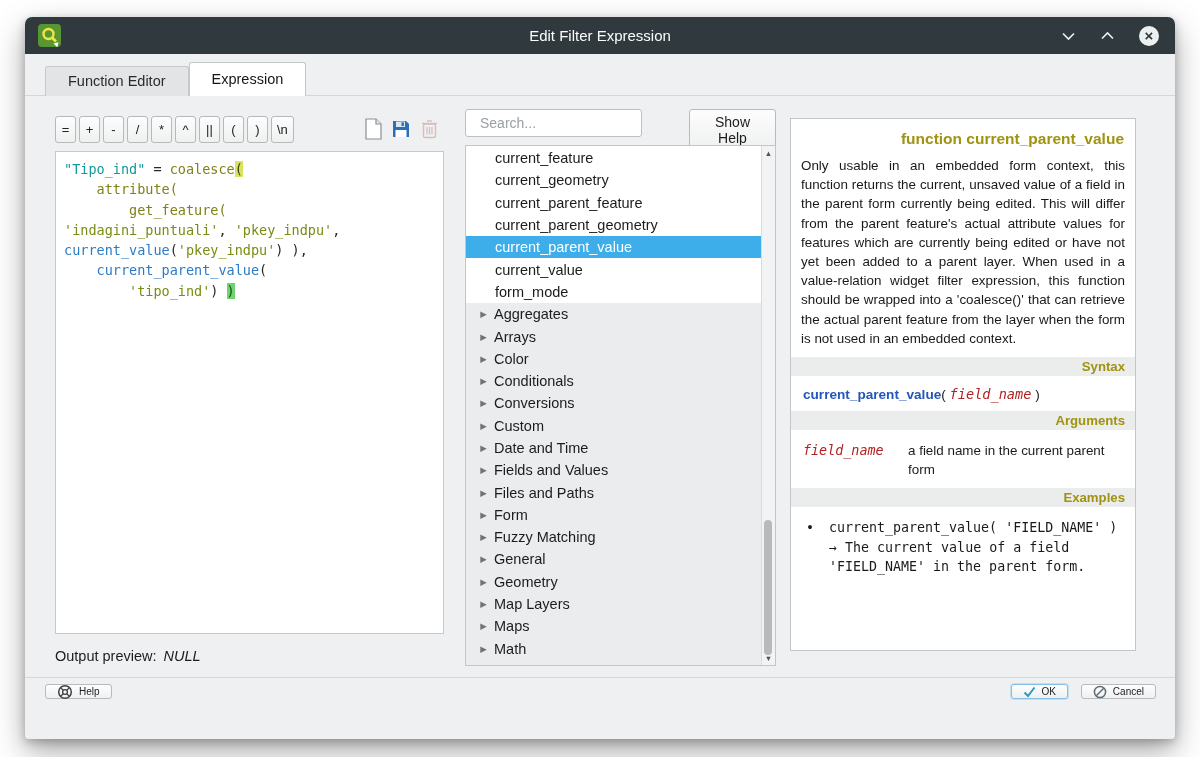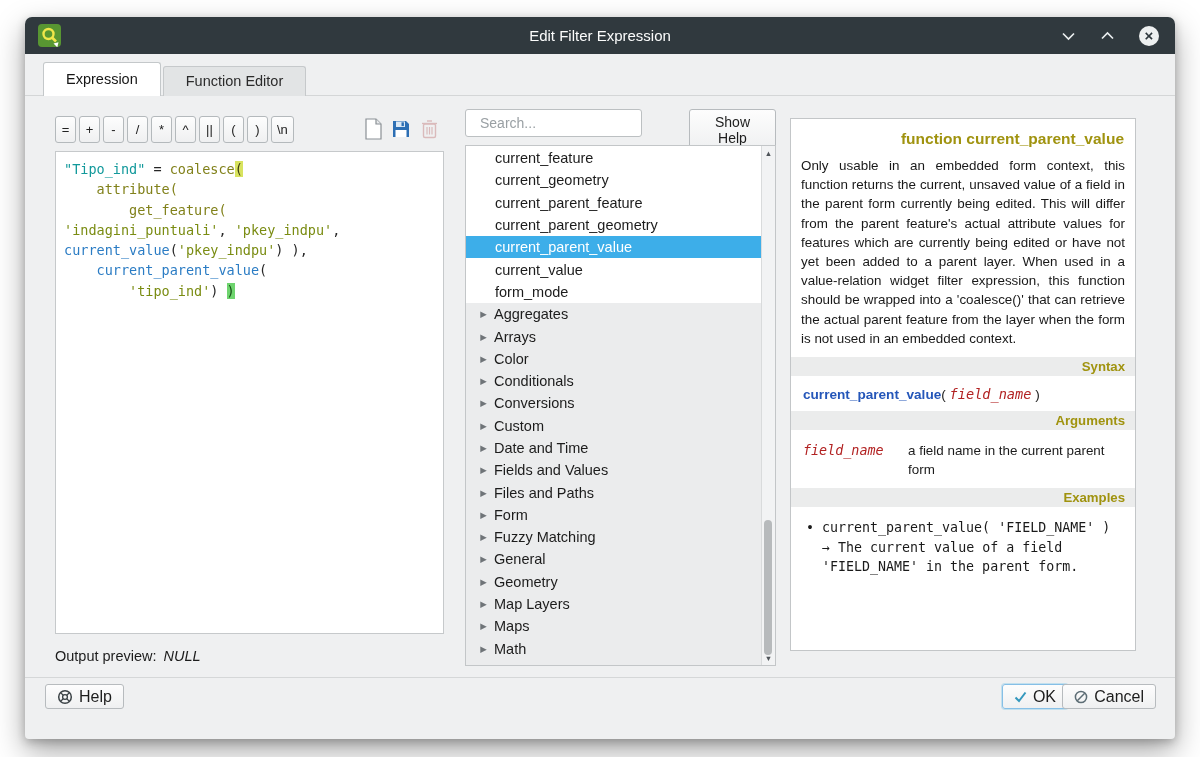--- a/index.html
+++ b/index.html
@@ -51,22 +51,22 @@
 
   .output-preview { position:absolute; left:30px; top:631px; font-size:14.5px; color:#1c1c1c; }
   .output-null { font-style:italic; margin-left:7px; }
 
   
   .search-box { position:absolute; left:440px; top:92px; width:177px; height:28px;
     background:#ffffff; border:1px solid #bcc0c2; border-radius:3px;
     display:flex; align-items:center; padding:0 8px; gap:6px; }
   .search-box input { border:none; outline:none; background:transparent; flex:1; font-size:14px; color:#333; font-family:inherit; }
   .search-box input::placeholder { color:#9aa0a4; }
-  .btn { display:inline-flex; align-items:center; justify-content:center; gap:6px; height:25px;
-    padding:0 11px; font-size:16px; color:#1d1d1d; background:linear-gradient(#fdfdfd,#eff0f1);
+  .btn { display:inline-flex; align-items:center; justify-content:center; gap:6px; height:15px;
+    padding:0 11px; font-size:10px; color:#1d1d1d; background:linear-gradient(#fdfdfd,#eff0f1);
     border:1px solid #b7bbbe; border-radius:3px; font-family:inherit; }
   .show-help-btn { position:absolute; left:664px; top:92px; width:87px; height:41px; font-size:14px; }
 
   .fn-list { position:absolute; left:440px; top:128px; width:311px; height:521px;
     background:#ffffff; border:1px solid #c3c6c8; overflow:hidden; }
   .fn-items { position:absolute; left:0; top:1px; right:14px; }
   .fn-item { height:22.3px; display:flex; align-items:center; font-size:14.5px; color:#1c1c1c; }
   .fn-item.leaf { padding-left:29px; }
   .fn-item.group { padding-left:7px; background:#ebeced; }
   .fn-item.selected { background:var(--selection-blue,#3daee9); color:#ffffff; }
@@ -85,21 +85,21 @@
   .section-bar { margin:9px -10px 0; padding:2px 10px; background:#ebecec; text-align:right;
     color:var(--header-olive,#a0930f); font-weight:bold; font-size:13.2px; }
   .syntax-line { margin:10px 2px 3px; font-size:13.6px; color:#1b1b1b; }
   .syntax-fn { color:var(--syntax-fn-blue,#2456b9); font-weight:bold; }
   .mono-arg { color:var(--argument-red,#b22222); font-family:"DejaVu Sans Mono","Liberation Mono",monospace; font-style:italic; }
   .arg-row { margin:11px 2px 2px; display:flex; gap:10px; font-size:13.4px; line-height:19px; color:#1b1b1b; }
   .arg-name { min-width:95px; }
   .arg-desc { flex:1; padding-right:14px; }
   .example { margin:11px 2px 0 5px; display:flex; gap:8px;
     font-family:"DejaVu Sans Mono","Liberation Mono",monospace; font-size:13.3px; line-height:19.5px; color:#1a1a1a; }
-  .example .text { flex:1; }
+  .example .text { flex:1;margin-left:7px; }
 
   
   .footer-sep { position:absolute; left:0; top:660px; width:100%; height:1px; background:#d5d7d8; }
   .help-footer-btn { position:absolute; left:20px; top:667px; }
   .ok-btn { position:absolute; right:107px; top:667px; border-color:#86bfe6; box-shadow:0 0 0 1px rgba(61,174,233,.25); }
   .cancel-btn { position:absolute; right:19px; top:667px; }
 </style>
 </head>
 <body>
 
@@ -126,22 +126,22 @@
           </svg>
         </span>
         <span class="win-btn close-circle">
           <span>×</span>
         </span>
       </div>
     </div>
 
     <div class="tab-underline"></div>
     <div class="tabbar">
+      <div class="tab inactive">Function Editor</div>
       <div class="tab active">Expression</div>
-      <div class="tab inactive">Function Editor</div>
     </div>
 
     <div class="op-row">
         <button class="op-btn">=</button>
         <button class="op-btn">+</button>
         <button class="op-btn">-</button>
         <button class="op-btn">/</button>
         <button class="op-btn">*</button>
         <button class="op-btn">^</button>
         <button class="op-btn">||</button>

